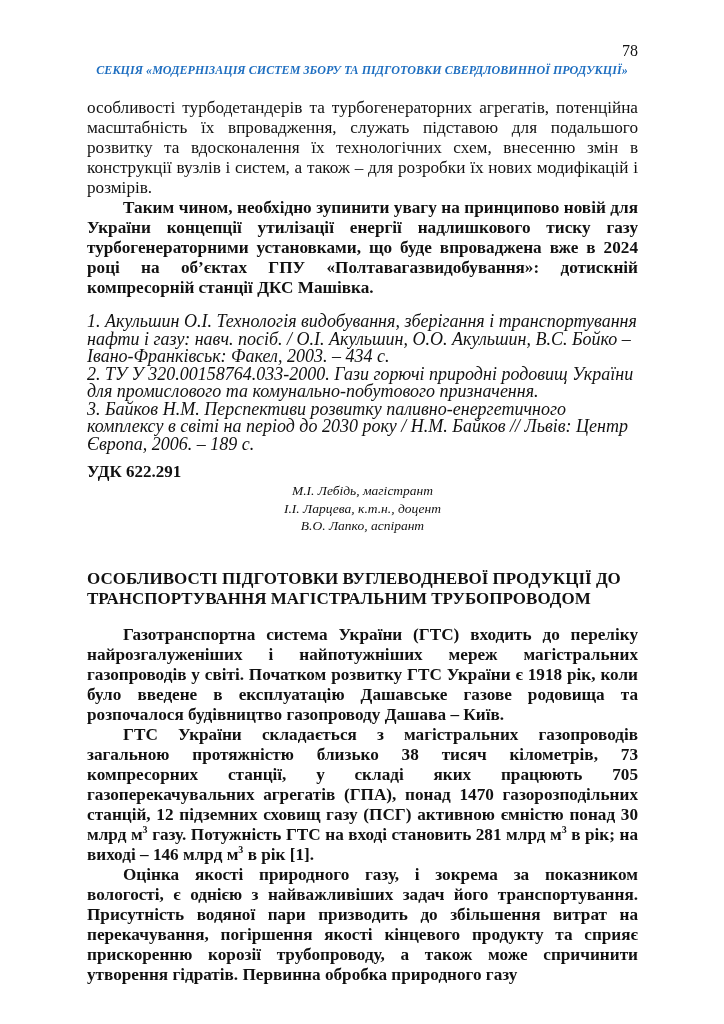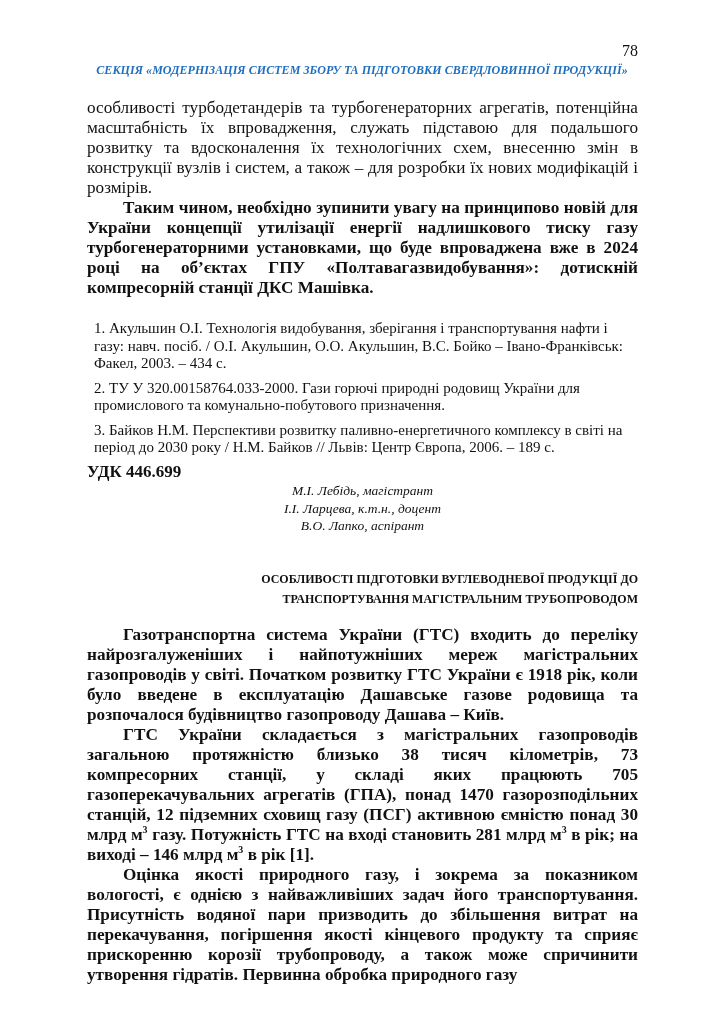--- a/index.html
+++ b/index.html
@@ -5,45 +5,45 @@
     html, body { margin: 0; padding: 0; background: #ffffff; }
     body { width: 724px; height: 1024px; position: relative; overflow: hidden;
            font-family: "Liberation Serif", "DejaVu Serif", serif; color: #111; }
     .page-number { position: absolute; top: 42px; right: 86px; font-size: 16px; }
     .section-header { position: absolute; top: 63px; left: 0; width: 724px; text-align: center;
            font-size: 12px; font-weight: bold; font-style: italic; color: #1f6fc1; letter-spacing: 0.05px; }
     .body { position: absolute; left: 87px; width: 551px; }
     p.para { margin: 0; font-size: 17.2px; line-height: 20px; text-align: justify; }
     p.indent { text-indent: 36px; font-weight: bold; }
     .refs-title { text-align: center; font-style: italic; font-size: 13.5px; margin: 0; line-height: 17px; }
-    .ref { font-size: 15px; line-height: 17.5px; margin: 7px; }
+    .ref { font-style: italic; font-size: 18px; line-height: 17.5px; margin: 0; }
     .udk { font-weight: bold; font-size: 17px; margin: 0; }
     .author { text-align: center; font-style: italic; font-size: 13.5px; line-height: 17.5px; margin: 0; }
-    .title { text-align: right; font-weight: bold; font-size: 12px; line-height: 20px; margin: 0; }
+    .title { text-align: left; font-weight: bold; font-size: 17px; line-height: 20px; margin: 0; }
     sup { font-size: 10px; line-height: 0; }
   </style>
 </head>
 <body>
 
 <div class="page-number">78</div>
 <div class="section-header">СЕКЦІЯ «МОДЕРНІЗАЦІЯ СИСТЕМ ЗБОРУ ТА ПІДГОТОВКИ СВЕРДЛОВИННОЇ ПРОДУКЦІЇ»</div>
 
 <div class="body" style="top:98px;">
   <p class="para">особливості турбодетандерів та турбогенераторних агрегатів, потенційна масштабність їх впровадження, служать підставою для подальшого розвитку та вдосконалення їх технологічних схем, внесенню змін в конструкції вузлів і систем, а також – для розробки їх нових модифікацій і розмірів.</p>
   <p class="para indent">Таким чином, необхідно зупинити увагу на принципово новій для України концепції утилізації енергії надлишкового тиску газу турбогенераторними установками, що буде впроваджена вже в 2024 році на об’єктах ГПУ «Полтавагазвидобування»: дотискній компресорній станції ДКС Машівка.</p>
 </div>
 
 <div class="body" style="top:313px;">
   <p class="ref">1. Акульшин О.І. Технологія видобування, зберігання і транспортування нафти і газу: навч. посіб. / О.І. Акульшин, О.О. Акульшин, В.С. Бойко – Івано-Франківськ: Факел, 2003. – 434 с.</p>
   <p class="ref">2. ТУ У 320.00158764.033-2000. Гази горючі природні родовищ України для промислового та комунально-побутового призначення.</p>
   <p class="ref">3. Байков Н.М. Перспективи розвитку паливно-енергетичного комплексу в світі на період до 2030 року / Н.М. Байков // Львів: Центр Європа, 2006. – 189 с.</p>
 </div>
 
 <div class="body" style="top:462px;">
-  <p class="udk">УДК 446.699</p>
+  <p class="udk">УДК 622.291</p>
   <p class="author">М.І. Лебідь, магістрант</p>
   <p class="author">І.І. Ларцева, к.т.н., доцент</p>
   <p class="author">В.О. Лапко, аспірант</p>
 </div>
 
 <div class="body" style="top:569px;">
   <p class="title">ОСОБЛИВОСТІ ПІДГОТОВКИ ВУГЛЕВОДНЕВОЇ ПРОДУКЦІЇ ДО</p>
   <p class="title">ТРАНСПОРТУВАННЯ МАГІСТРАЛЬНИМ ТРУБОПРОВОДОМ</p>
 </div>
 

